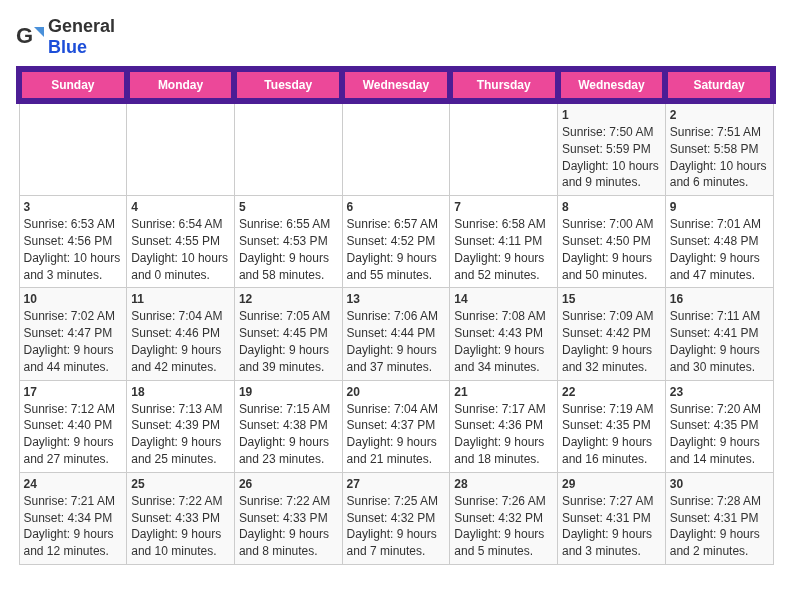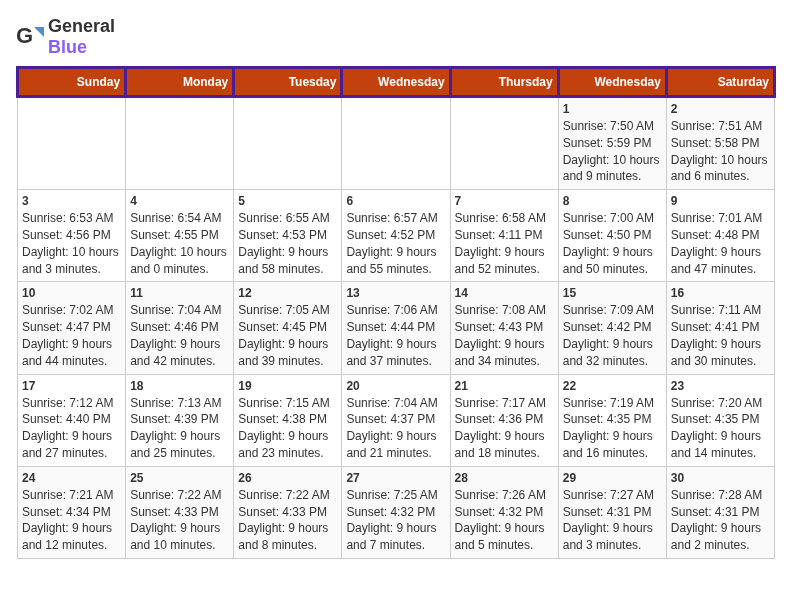--- a/index.html
+++ b/index.html
@@ -23,21 +23,21 @@
     }
     .logo-text-general {
       font-size: 18px;
       font-weight: bold;
       color: #333;
       margin-top: 26px;
     }
     .logo-text-blue {
       font-size: 18px;
       font-weight: bold;
-      color: #8b5cf6;
+      color: #1d4ed8;
     }
     .logo-icon {
       width: 28px;
       height: 28px;
     }
     .title-area {
       text-align: right;
     }
     .month-title {
       font-size: 32px;
@@ -47,27 +47,27 @@
     .location-title {
       font-size: 15px;
       color: #555;
     }
     table {
       width: 100%;
       border-collapse: collapse;
       table-layout: fixed;
     }
     thead th {
-      background-color: #c2410c;
+      background-color: #ec4899;
       color: #fff;
       font-size: 12px;
       font-weight: bold;
       padding: 6px 4px;
-      text-align: right;
-      border: 3px solid #4c1d95;
+      text-align: center;
+      border: 6px solid #4c1d95;
     }
     tbody td {
       vertical-align: top;
       border: 1px solid #ccc;
       padding: 4px;
       font-size: 10px;
       color: #333;
       height: 88px;
       background: #fff;
     }

